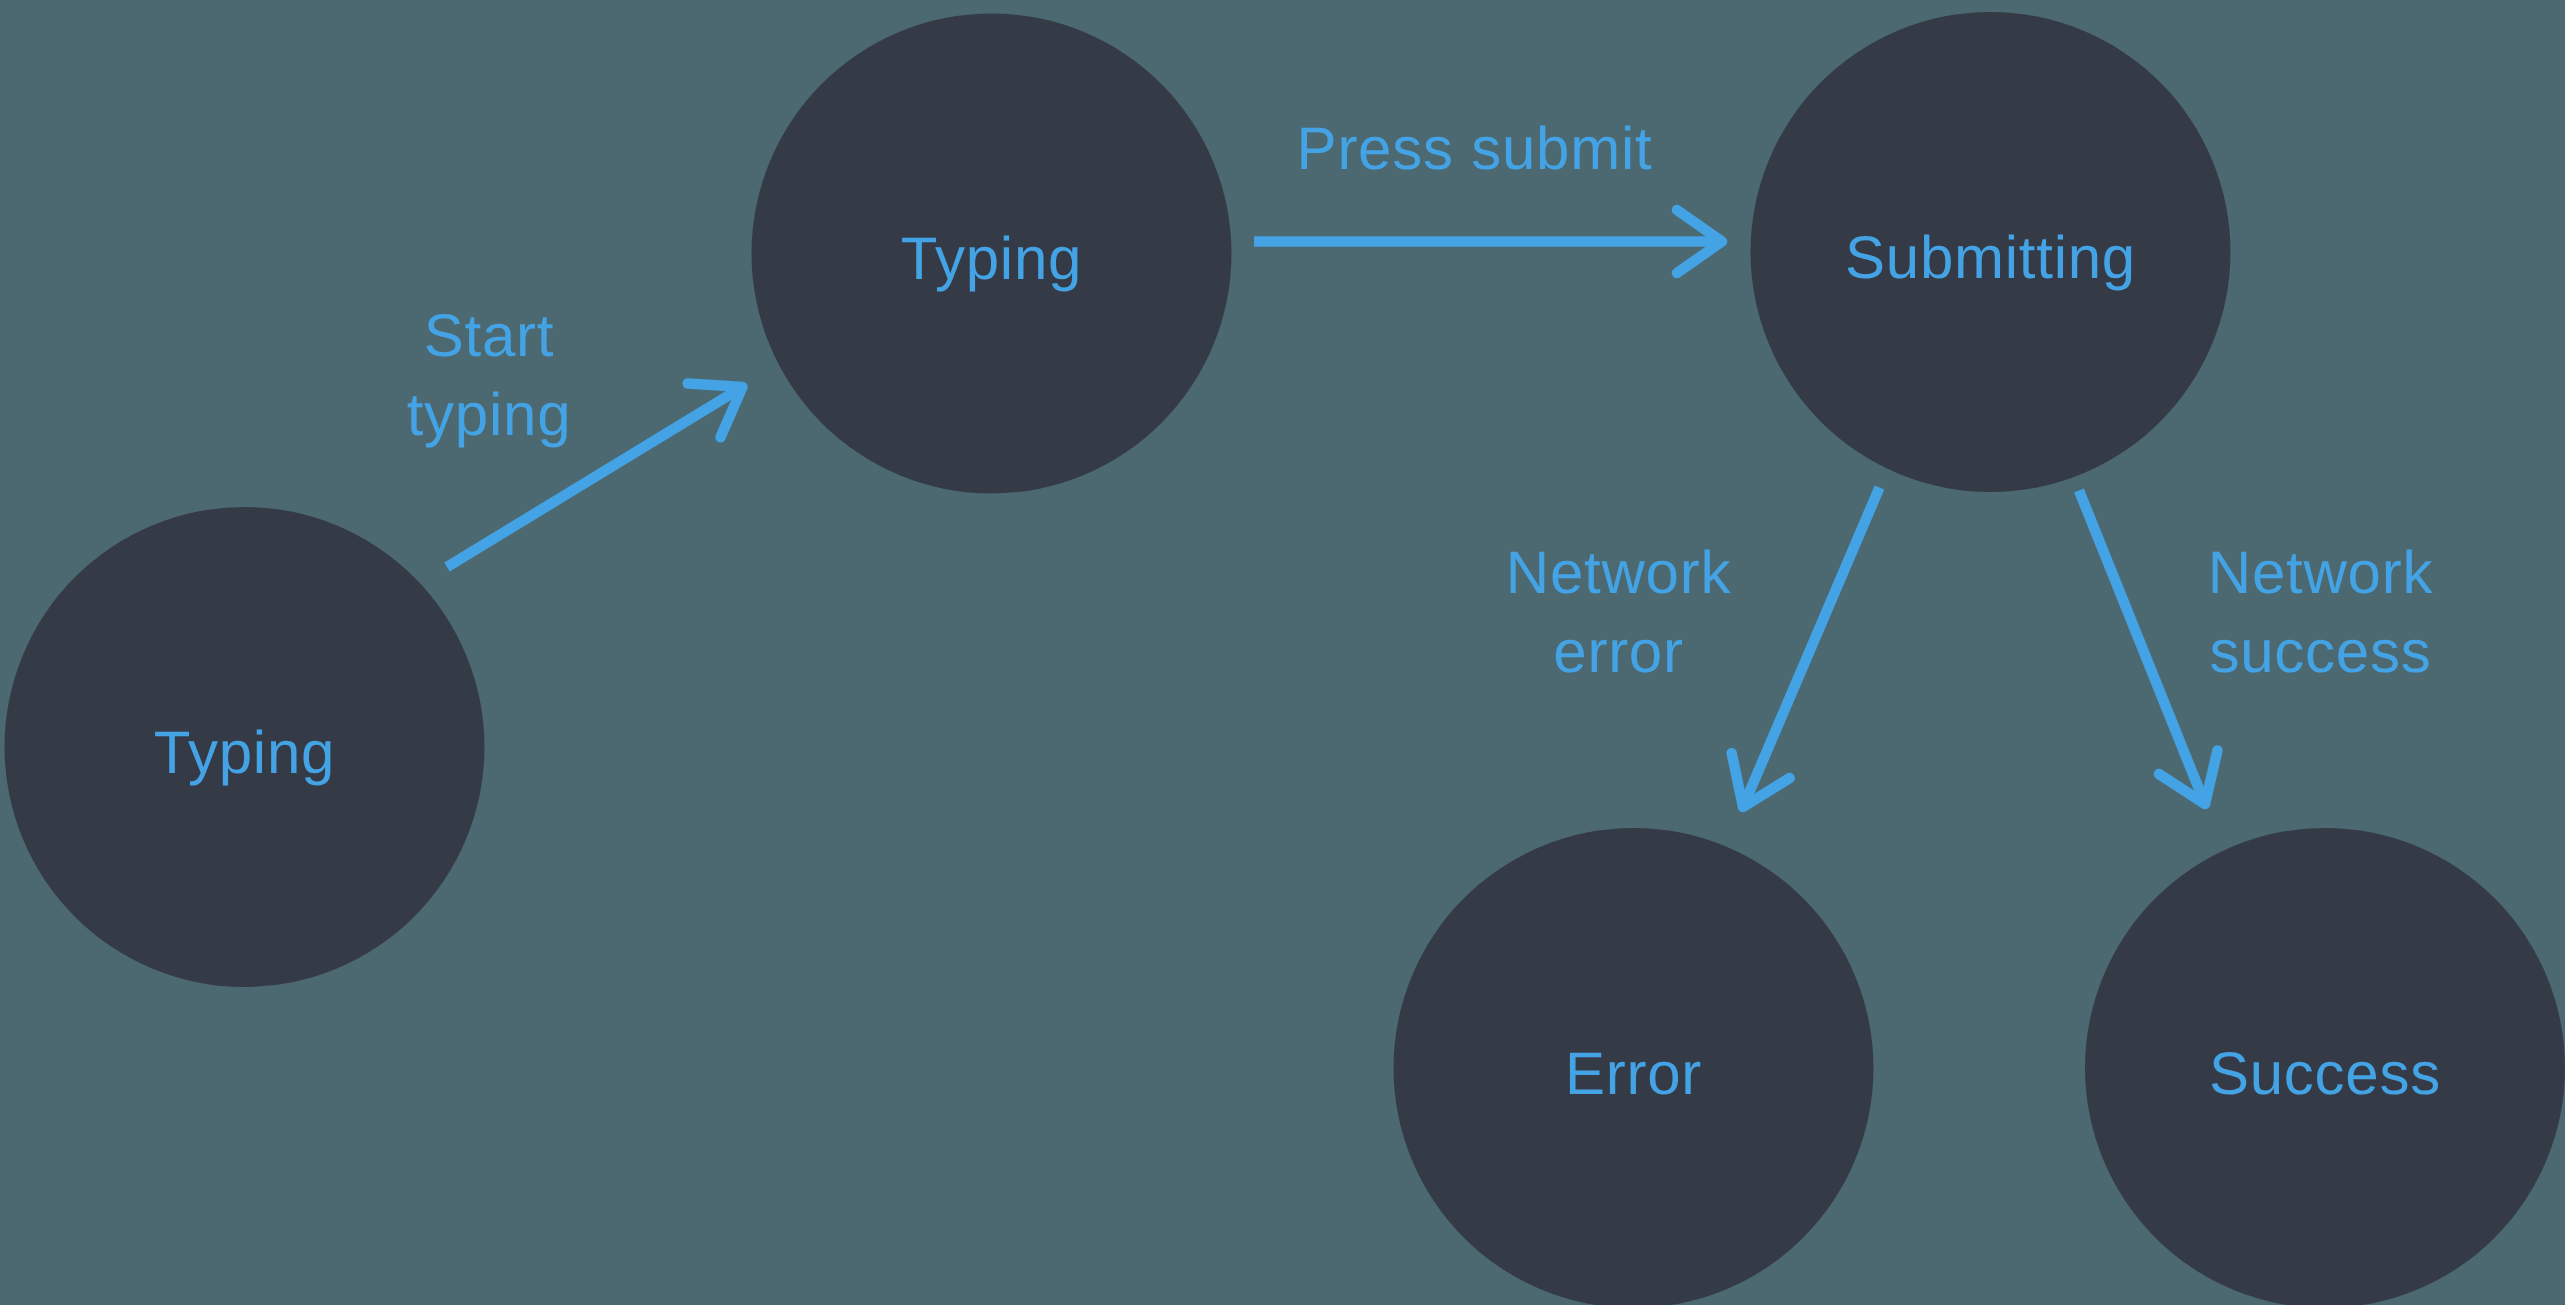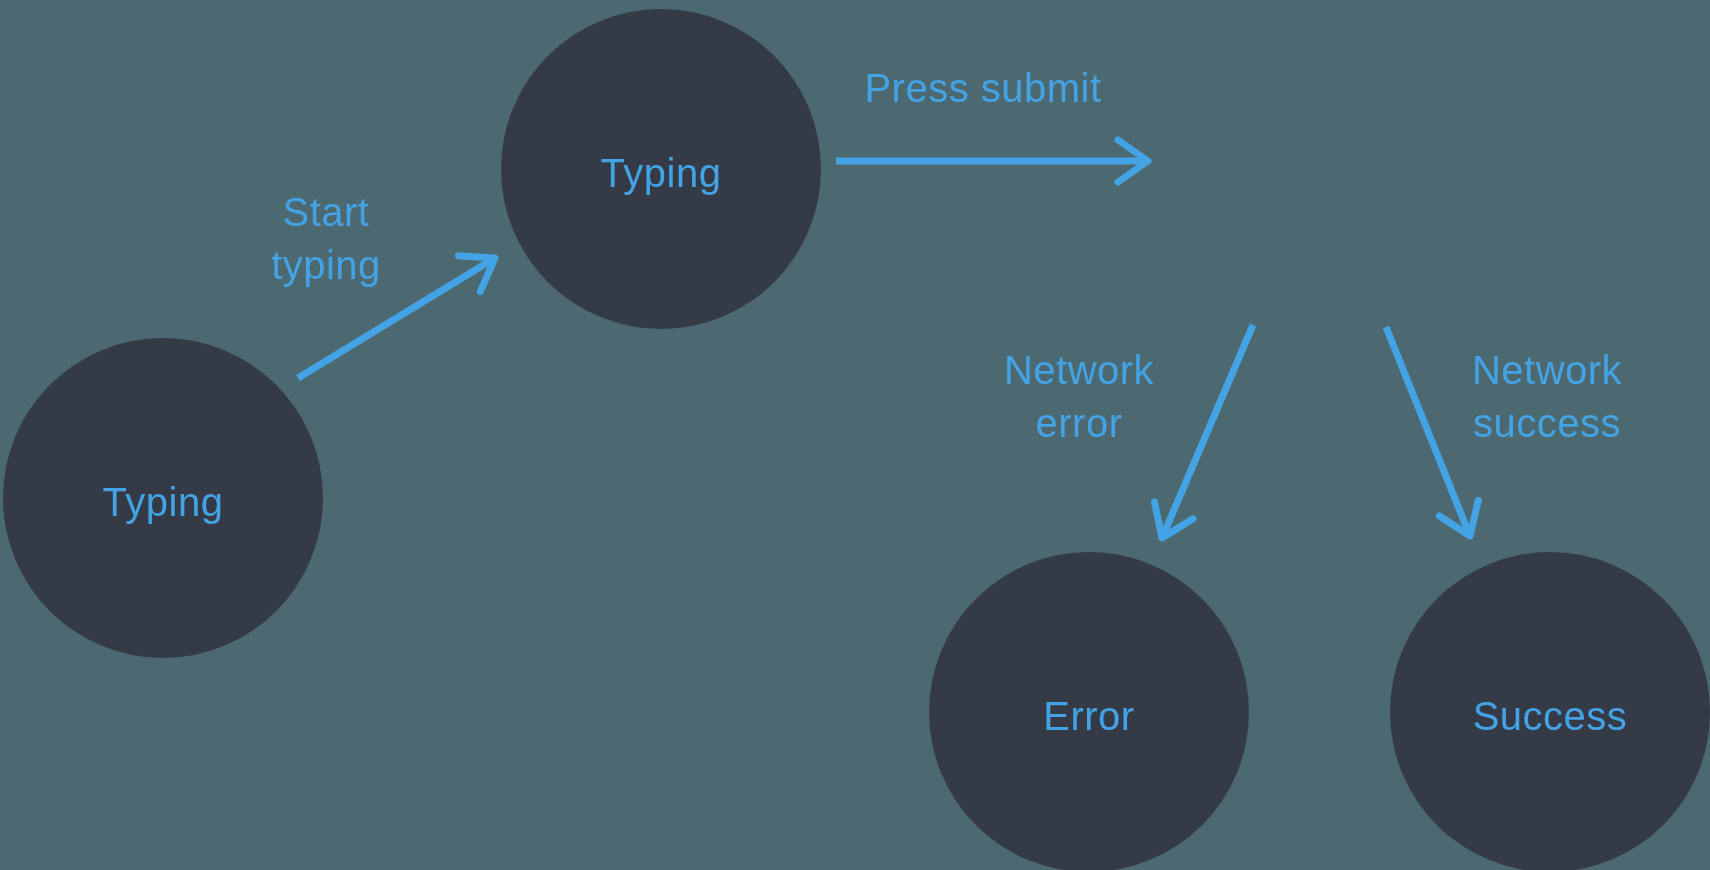--- a/index.html
+++ b/index.html
@@ -56,20 +56,21 @@
   .edge-label {
     position: absolute;
     transform: translate(-50%, -50%);
     color: var(--accent);
     font-size: 40px;
     font-weight: 500;
     letter-spacing: 0.5px;
     line-height: 53px;
     text-align: center;
     white-space: nowrap;
+    margin-top: 12px;
   }
   .edge-label span { display: block; }
 </style>
 </head>
 <body>
 
 <div class="canvas">
 
   <svg class="edges-layer" width="1710" height="870" viewBox="0 0 1710 870" xmlns="http://www.w3.org/2000/svg">
     <defs>
@@ -81,20 +82,23 @@
     <path class="edge-line" d="M 836 161 L 1148 161" marker-end="url(#arrowhead)"></path>
     <path class="edge-line" d="M 1253 325 L 1162 538" marker-end="url(#arrowhead)"></path>
     <path class="edge-line" d="M 1386 327 L 1470 536" marker-end="url(#arrowhead)"></path>
   </svg>
 
   <div class="state-node" style="left:3px;   top:338px;">
     <span class="node-label">Typing</span>
   </div>
   <div class="state-node" style="left:501px; top:9px;">
     <span class="node-label">Typing</span>
+  </div>
+  <div class="state-node" style="left:1167px;top:8px;">
+    <span class="node-label">Submitting</span>
   </div>
   <div class="state-node" style="left:929px; top:552px;">
     <span class="node-label">Error</span>
   </div>
   <div class="state-node" style="left:1390px;top:552px;">
     <span class="node-label">Success</span>
   </div>
 
   <div class="edge-label" style="left:326px; top:239px;text-align:center;">
     <span>Start</span>

